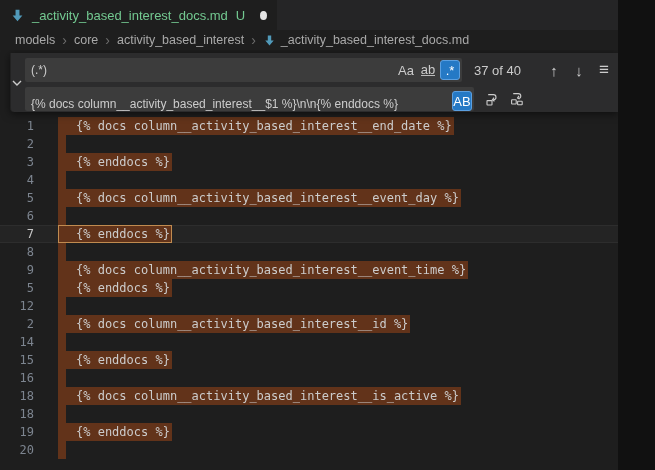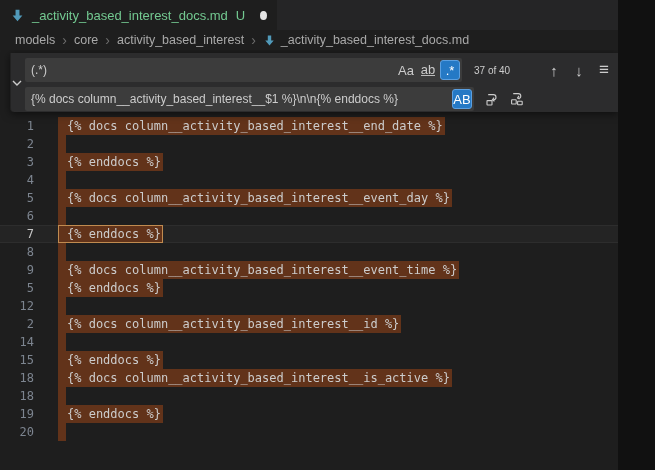--- a/index.html
+++ b/index.html
@@ -26,50 +26,50 @@
   .crumb { white-space:nowrap; }
   .crumb-sep { color:#6e6e6e; font-size:14px; }
   .crumb-file { display:flex; align-items:center; gap:5px; }
   
   .editor { position:absolute; top:50px; left:0; right:0; bottom:0; background:#1e1e1e; overflow:hidden; }
   .code { position:absolute; top:0; left:0; right:0; bottom:0; padding-top:67px; }
   .line { display:flex; height:18px; line-height:18px;
           font-family:"DejaVu Sans Mono", monospace; font-size:12px; color:#cccccc; }
   .num { width:34px; flex:none; text-align:right; color:#7d8590; }
   .content { margin-left:24px; white-space:pre; display:flex; align-items:stretch; }
-  .match { background:#62331a; display:inline-block; height:18px; padding-left:9px; padding-right:2px; }
+  .match { background:#62331a; display:inline-block; height:18px; padding-left:18px; padding-right:2px; }
   .match.empty { width:8px; padding:0; }
   .current-match { box-shadow: inset 0 0 0 1px #c08b50; }
   .line.current { background:#242424; box-shadow: inset 0 1px 0 #2d2d2d, inset 0 -1px 0 #2d2d2d; }
   .line.current .num { color:#c6c6c6; }
   
   .find-widget {
     position:absolute; top:3px; left:10px; right:0; height:59px;
     background:#2c2c2d; display:flex; z-index:10;
     box-shadow:0 2px 8px rgba(0,0,0,.55); border-bottom-left-radius:4px;
     border-left:1px solid #222;
   }
   .toggle-col { width:20px; display:flex; align-items:center; justify-content:center; cursor:pointer; }
   .rows { flex:1; padding:5px 4px 0 2px; display:flex; flex-direction:column; gap:5px; }
   .frow { display:flex; align-items:center; height:24px; }
   .input-box {
     background:#3c3c3c; height:24px; border-radius:2px;
     display:flex; align-items:center; padding:0 2px 0 6px;
     font-size:12px; color:#cccccc;
   }
   .find-box { width:437px; }
-  .replace-box { width:449px; }
+  .replace-box { width:449px;align-items:flex-end; }
   .input-value { flex:1; white-space:nowrap; overflow:hidden; }
   .opt {
     width:20px; height:20px; flex:none; display:flex; align-items:center; justify-content:center;
     font-size:13px; color:#cccccc; border-radius:3px; margin-left:2px; cursor:pointer;
   }
   .opt.active { background:#2579c5; color:#ffffff; border:1px solid #5b9fe0; }
   .ww-inner { border-bottom:1px solid #bbbbbb; line-height:10px; }
-  .match-count { margin-left:12px; font-size:10px; color:#cccccc; white-space:nowrap; width:66px; }
+  .match-count { margin-left:12px; font-size:13px; color:#cccccc; white-space:nowrap; width:66px; }
   .icon-btn {
     width:22px; height:22px; display:flex; align-items:center; justify-content:center;
     color:#cccccc; font-size:15px; border-radius:4px; margin-left:3px; cursor:pointer; flex:none;
   }
   .icon-btn.lines-icon { font-size:17px; }
   .icon-btn.close-icon { font-size:16px; }
   .replace-actions { display:flex; align-items:center; margin-left:4px; }
 </style>
 </head>
 <body>
@@ -211,20 +211,24 @@
         </div>
         <div class="line">
           <div class="num">14</div>
           <div class="content"><span class="match empty"></span></div>
         </div>
         <div class="line">
           <div class="num">15</div>
           <div class="content"><span class="match">{% enddocs %}</span></div>
         </div>
         <div class="line">
+          <div class="num">16</div>
+          <div class="content"><span class="match empty"></span></div>
+        </div>
+        <div class="line">
           <div class="num">18</div>
           <div class="content"><span class="match">{% docs column__activity_based_interest__is_active %}</span></div>
         </div>
         <div class="line">
           <div class="num">18</div>
           <div class="content"><span class="match empty"></span></div>
         </div>
         <div class="line">
           <div class="num">19</div>
           <div class="content"><span class="match">{% enddocs %}</span></div>

